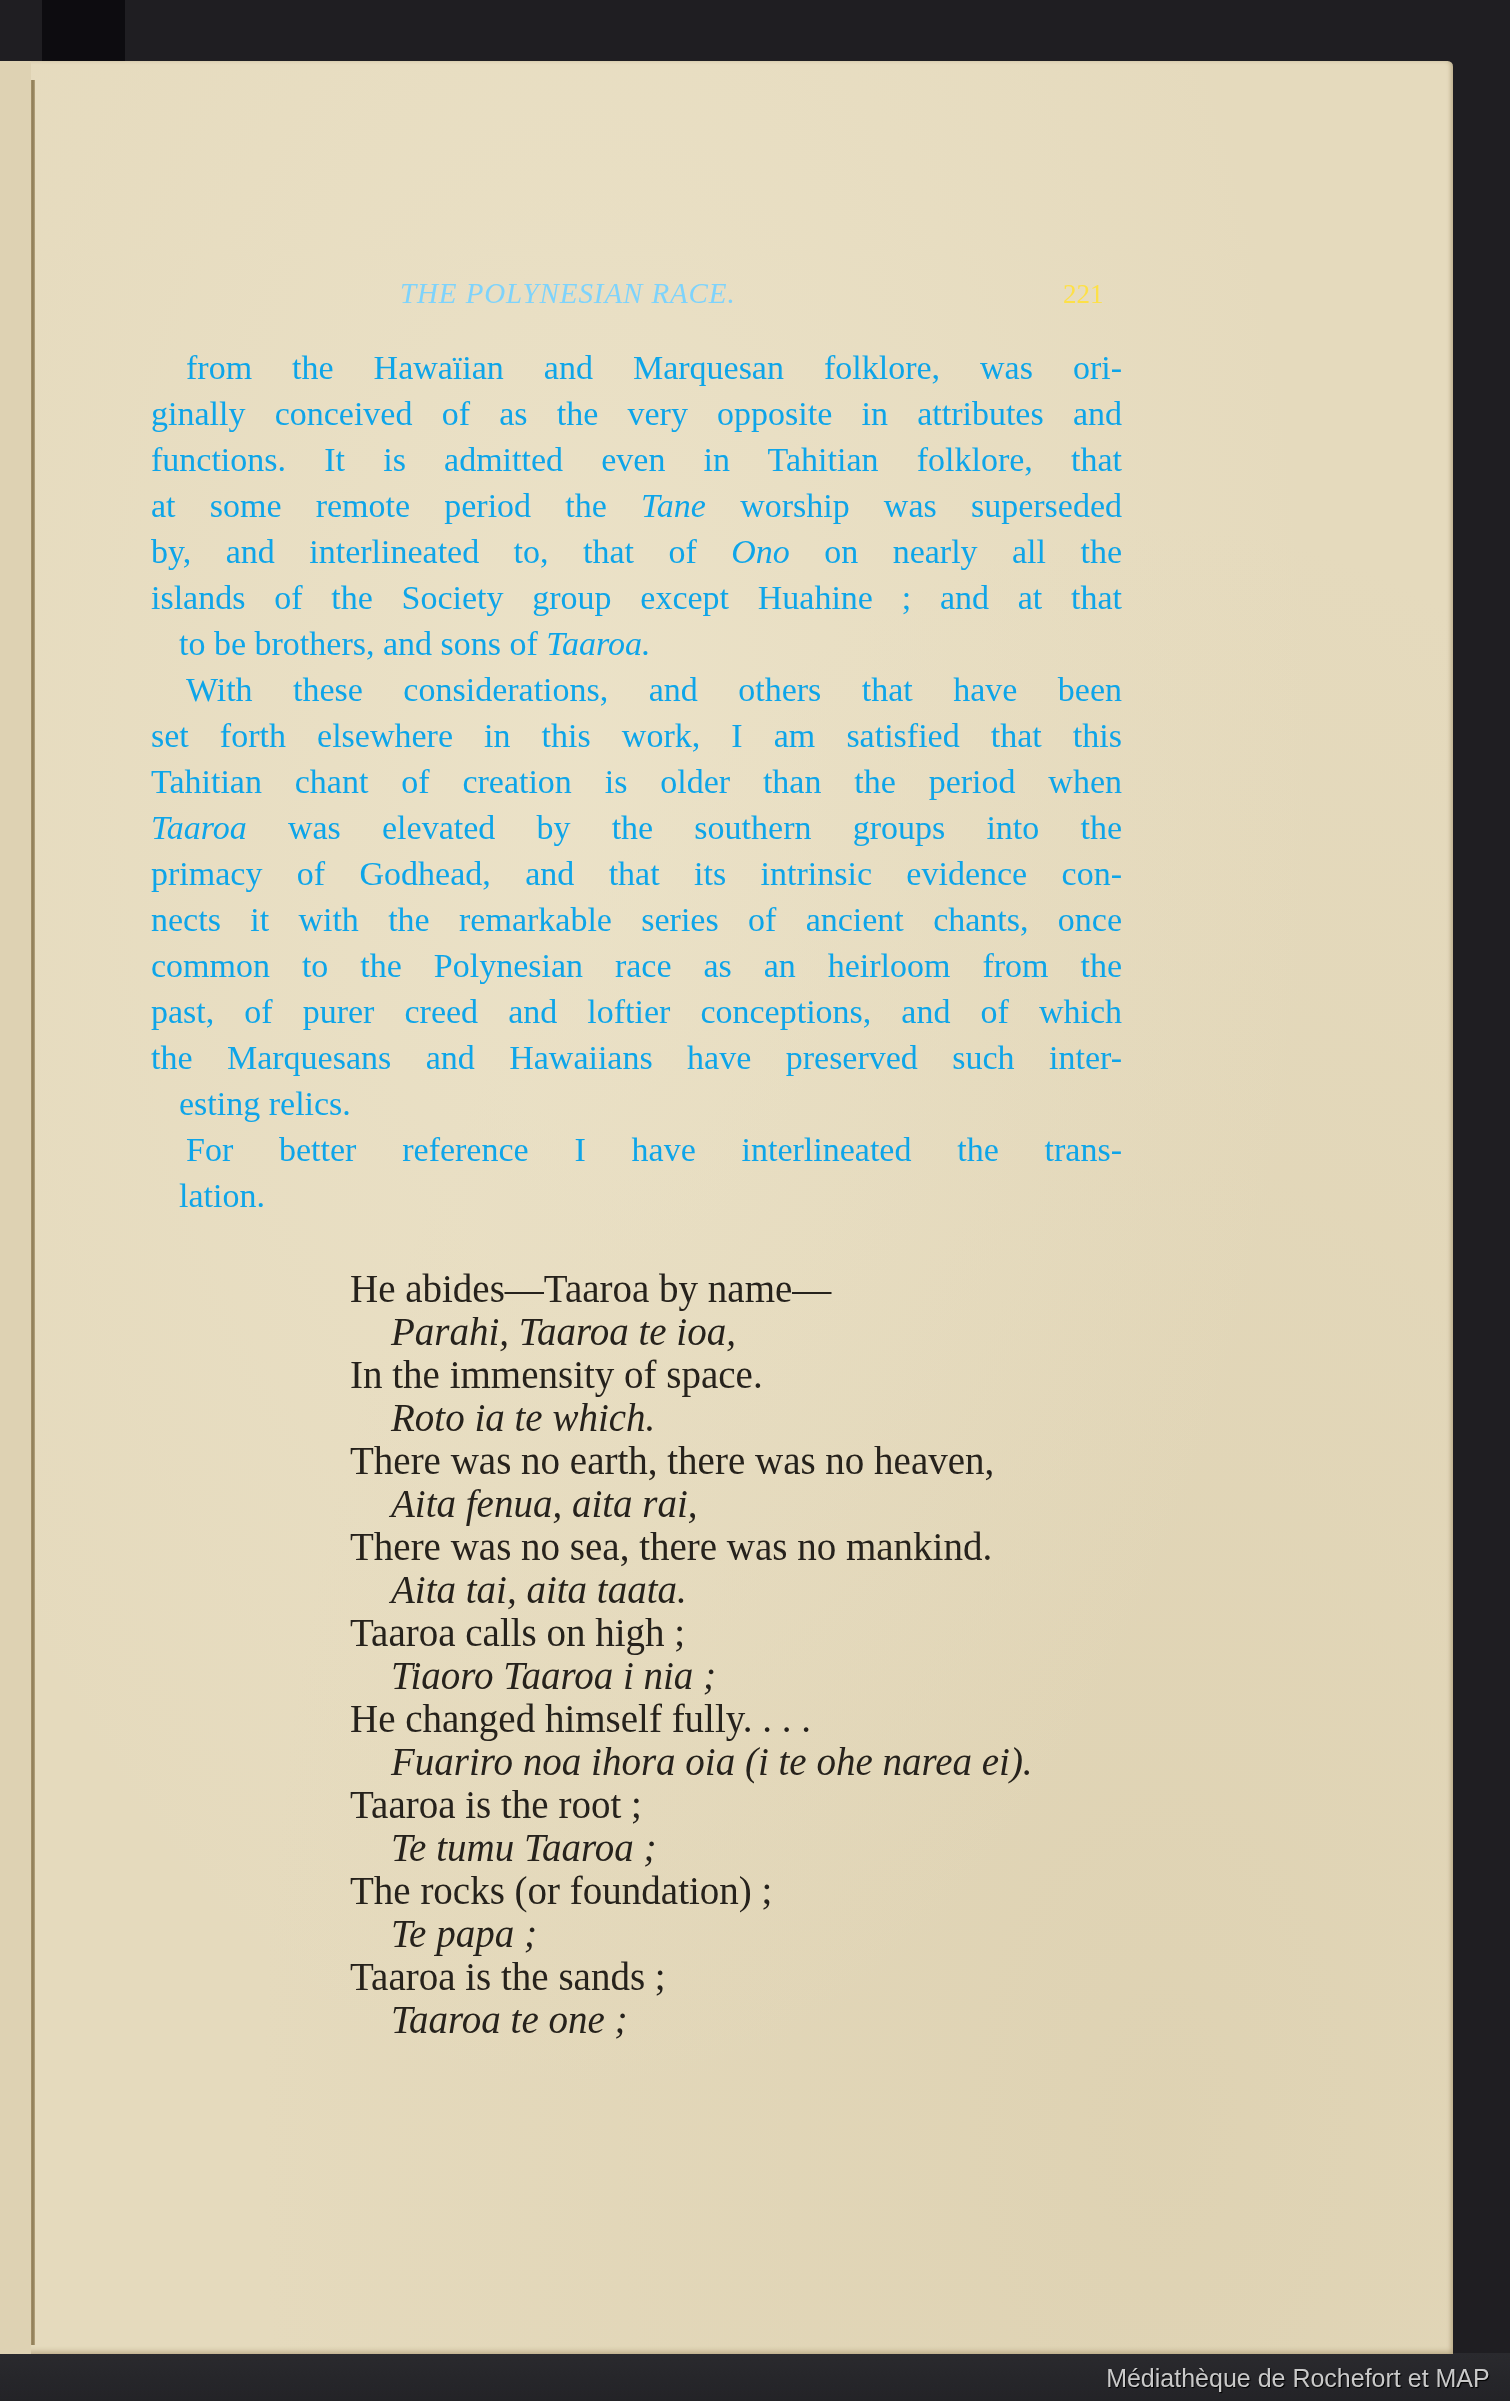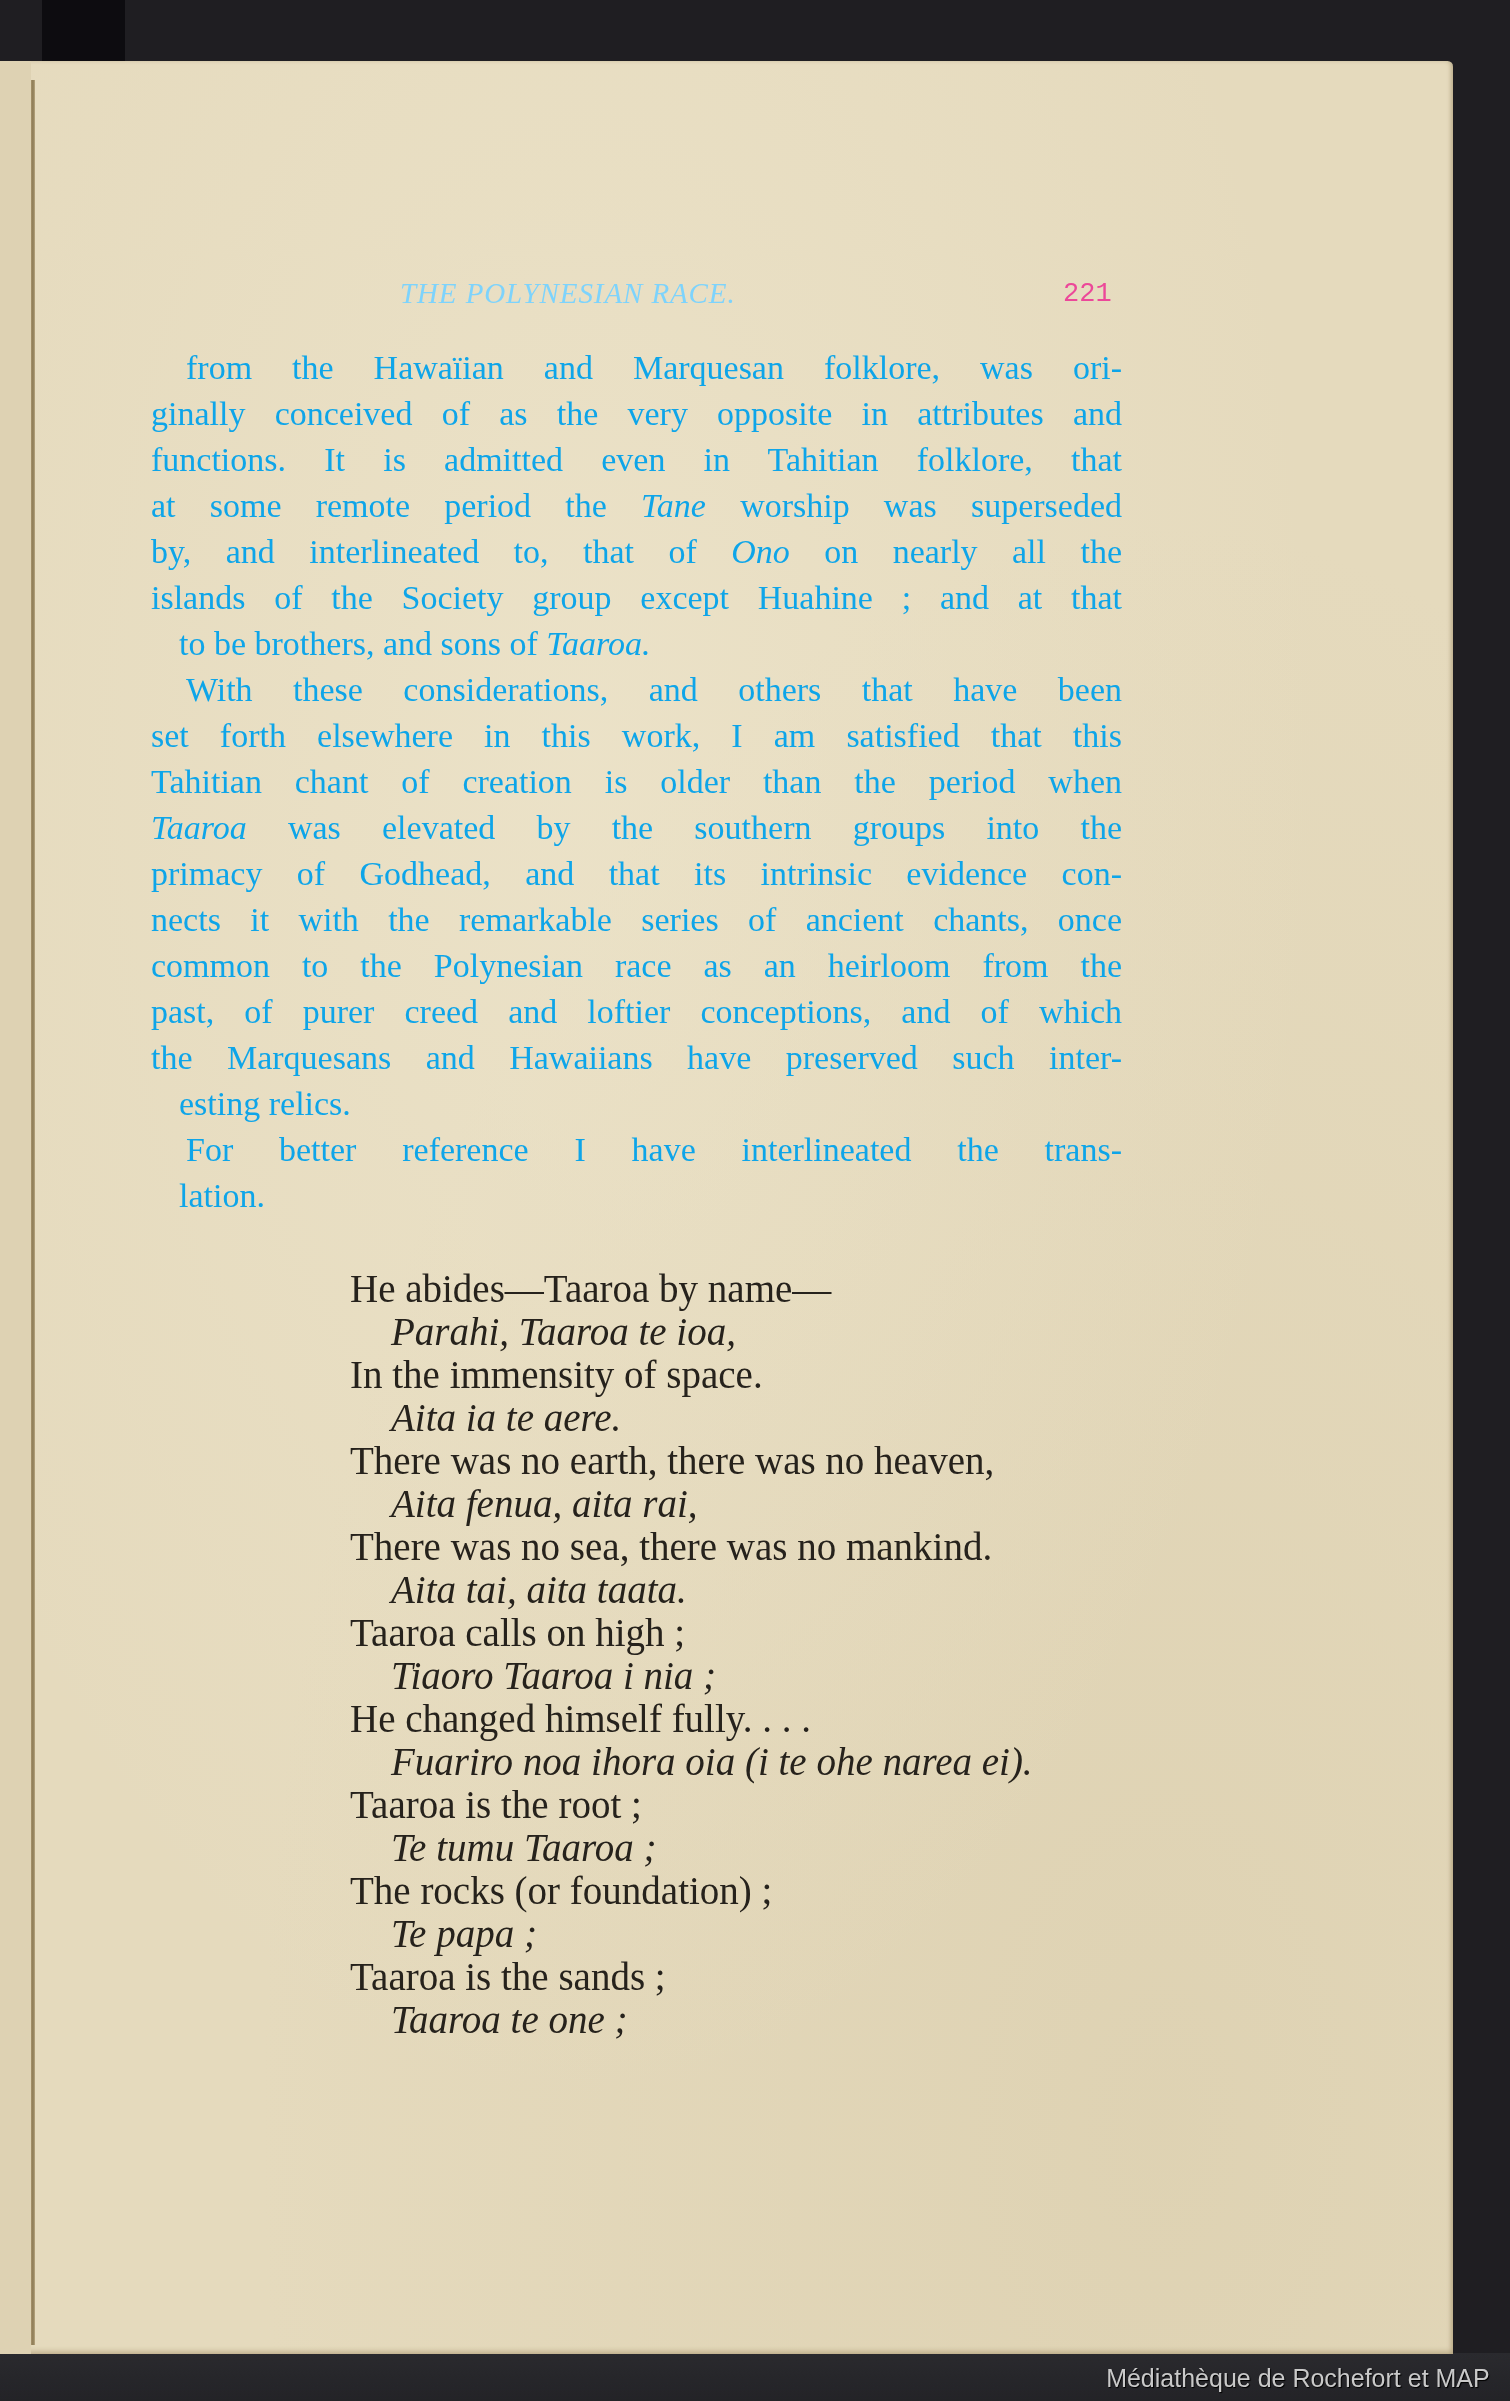--- a/index.html
+++ b/index.html
@@ -59,22 +59,22 @@
       font-style: italic;
       color: #7dd3fc;
       letter-spacing: 0.9px;
       font-family: "Liberation Serif", "DejaVu Serif", serif;
     }
     .page-number {
       position: absolute;
       top: 279px;
       left: 1063px;
       font-size: 27px;
-      color: #ec4899;
-      font-family: Liberation Mono, monospace;
+      color: #fde047;
+      font-family: Liberation Serif, serif;
     }
     .body-text {
       position: absolute;
       left: 151px;
       top: 345px;
       width: 971px;
       color: #0ea5e9;
       font-family: "Liberation Serif", "DejaVu Serif", serif;
       font-size: 34px;
       line-height: 46px;
@@ -161,21 +161,21 @@
     <div>
       <span class="line indent"><span>For better reference I have interlineated the trans-</span></span>
       <span class="line last"><span>lation.</span></span>
     </div>
   </div>
 
 <div class="verse" id="verse-block">
     <span class="verse-line">He abides—Taaroa by name—</span>
     <span class="verse-line native">Parahi, Taaroa te ioa,</span>
     <span class="verse-line">In the immensity of space.</span>
-    <span class="verse-line native">Aita ia te aere.</span>
+    <span class="verse-line native">Roto ia te which.</span>
     <span class="verse-line">There was no earth, there was no heaven,</span>
     <span class="verse-line native">Aita fenua, aita rai,</span>
     <span class="verse-line">There was no sea, there was no mankind.</span>
     <span class="verse-line native">Aita tai, aita taata.</span>
     <span class="verse-line">Taaroa calls on high ;</span>
     <span class="verse-line native">Tiaoro Taaroa i nia ;</span>
     <span class="verse-line">He changed himself fully. . . .</span>
     <span class="verse-line native">Fuariro noa ihora oia (i te ohe narea ei).</span>
     <span class="verse-line">Taaroa is the root ;</span>
     <span class="verse-line native">Te tumu Taaroa ;</span>

